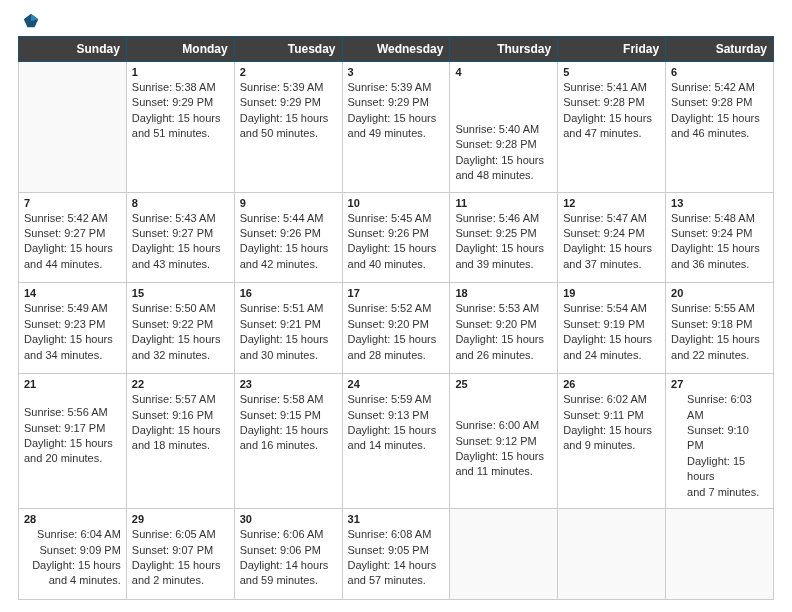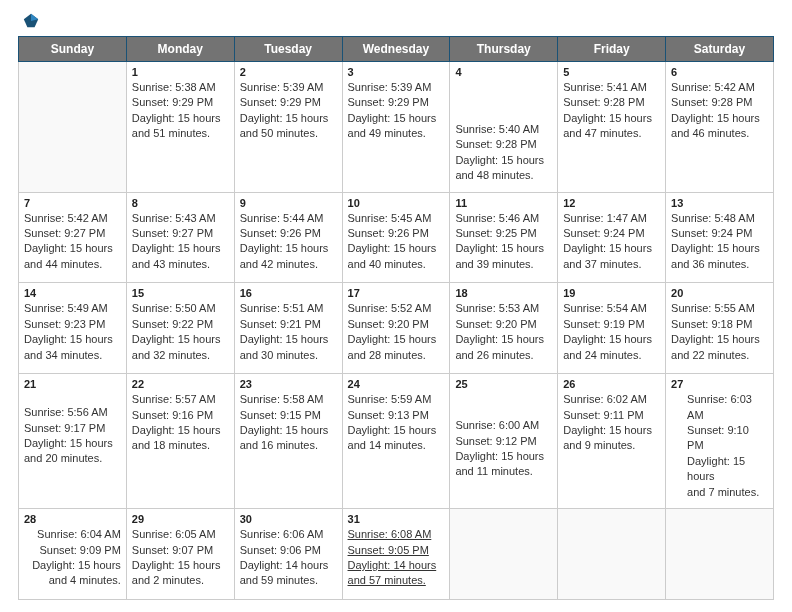--- a/index.html
+++ b/index.html
@@ -62,23 +62,23 @@
       color: #333;
       font-weight: 500;
     }
     .calendar {
       width: 100%;
       border-collapse: collapse;
       flex: 1;
       font-size: 9.5px;
     }
     .calendar thead tr th {
-      background-color: #737373;
+      background-color: #404040;
       color: #fff;
-      text-align: center;
+      text-align: right;
       padding: 5px 6px;
       font-size: 12px;
       font-weight: bold;
       border: 1px solid #1a5276;
     }
     .calendar tbody tr td {
       border: 1px solid #ccc;
       vertical-align: top;
       padding: 4px 5px;
       width: calc(100% / 7);
@@ -210,21 +210,21 @@
           </td>
           <td>
             <span class="day-number">11</span>
             <div class="day-info" style="white-space: pre-line;">Sunrise: 5:46 AM
 Sunset: 9:25 PM
 Daylight: 15 hours
 and 39 minutes.</div>
           </td>
           <td>
             <span class="day-number">12</span>
-            <div class="day-info" style="white-space: pre-line;">Sunrise: 1:47 AM
+            <div class="day-info" style="white-space: pre-line;">Sunrise: 5:47 AM
 Sunset: 9:24 PM
 Daylight: 15 hours
 and 37 minutes.</div>
           </td>
           <td>
             <span class="day-number">13</span>
             <div class="day-info" style="white-space: pre-line;">Sunrise: 5:48 AM
 Sunset: 9:24 PM
 Daylight: 15 hours
 and 36 minutes.</div>
@@ -349,21 +349,21 @@
           </td>
           <td>
             <span class="day-number">30</span>
             <div class="day-info" style="white-space: pre-line;">Sunrise: 6:06 AM
 Sunset: 9:06 PM
 Daylight: 14 hours
 and 59 minutes.</div>
           </td>
           <td>
             <span class="day-number">31</span>
-            <div class="day-info" style="white-space: pre-line; text-decoration: underline;">Sunrise: 6:08 AM
+            <div class="day-info" style="white-space: pre-line;">Sunrise: 6:08 AM
 Sunset: 9:05 PM
 Daylight: 14 hours
 and 57 minutes.</div>
           </td>
           <td class="empty-cell"></td>
           <td class="empty-cell"></td>
           <td class="empty-cell"></td>
         </tr>
       </tbody>
   </table>

